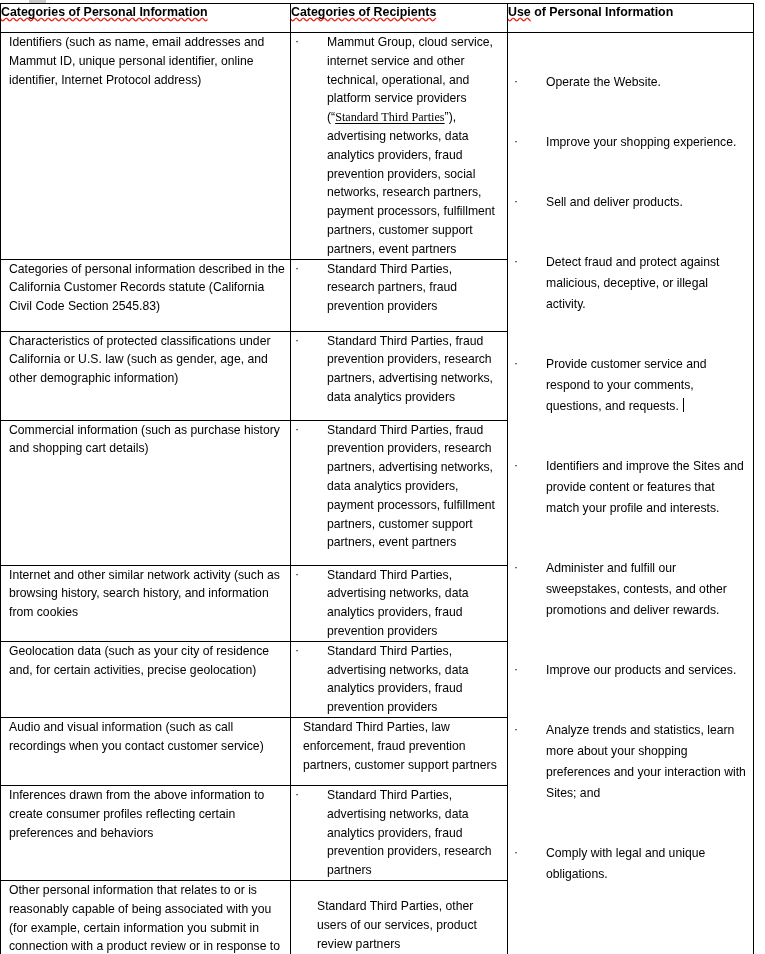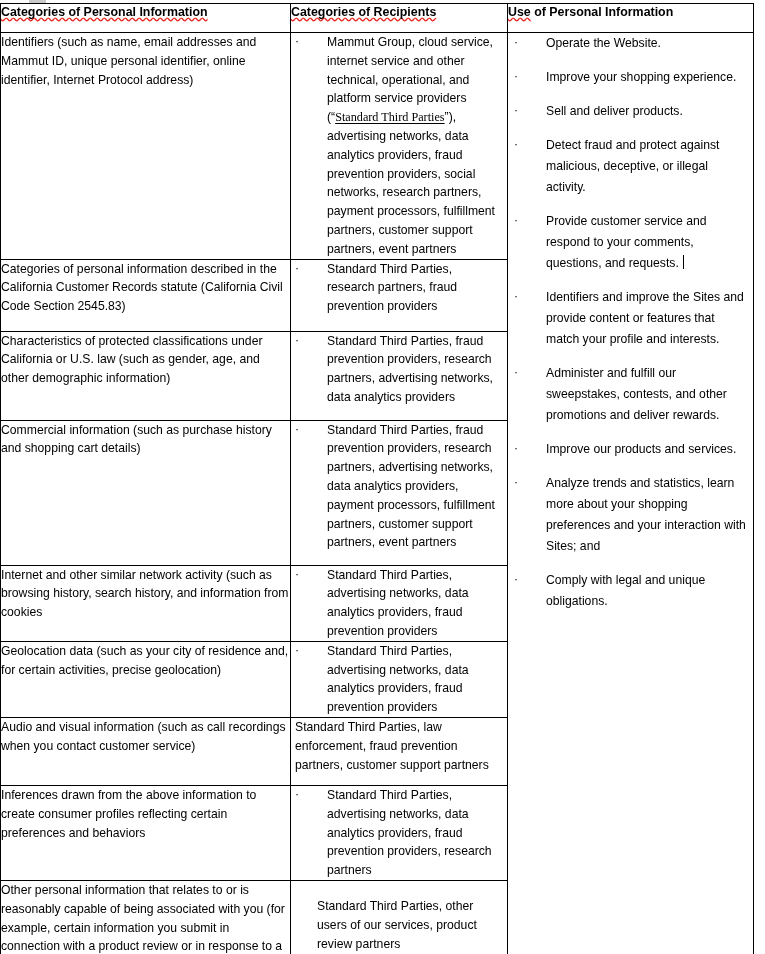--- a/index.html
+++ b/index.html
@@ -96,30 +96,30 @@
   }
   .bullet::before {
     content: "\00B7";
     position: absolute;
     left: 0px;
     top: -1px;
     font-size: 12.2px;
     line-height: inherit;
   }
   .nobullet {
-    padding-left: 0;
+    padding-left: 8px;
     margin: 0;
   }
   .plain-indent {
     padding-left: 6px;
     margin: 16px;
   }
 
   
-  td.cell.col3 .bullet { margin-bottom: 13px; }
+  td.cell.col3 .bullet { margin-bottom: 13px; margin-top: 39px; }
   td.cell.col3 .bullet:last-child { margin-bottom: 0; }
 
   .uline {
     text-decoration: underline;
     text-underline-offset: 2px;
     font-family: Liberation Serif, serif;
   }
 
   
   .caret {

